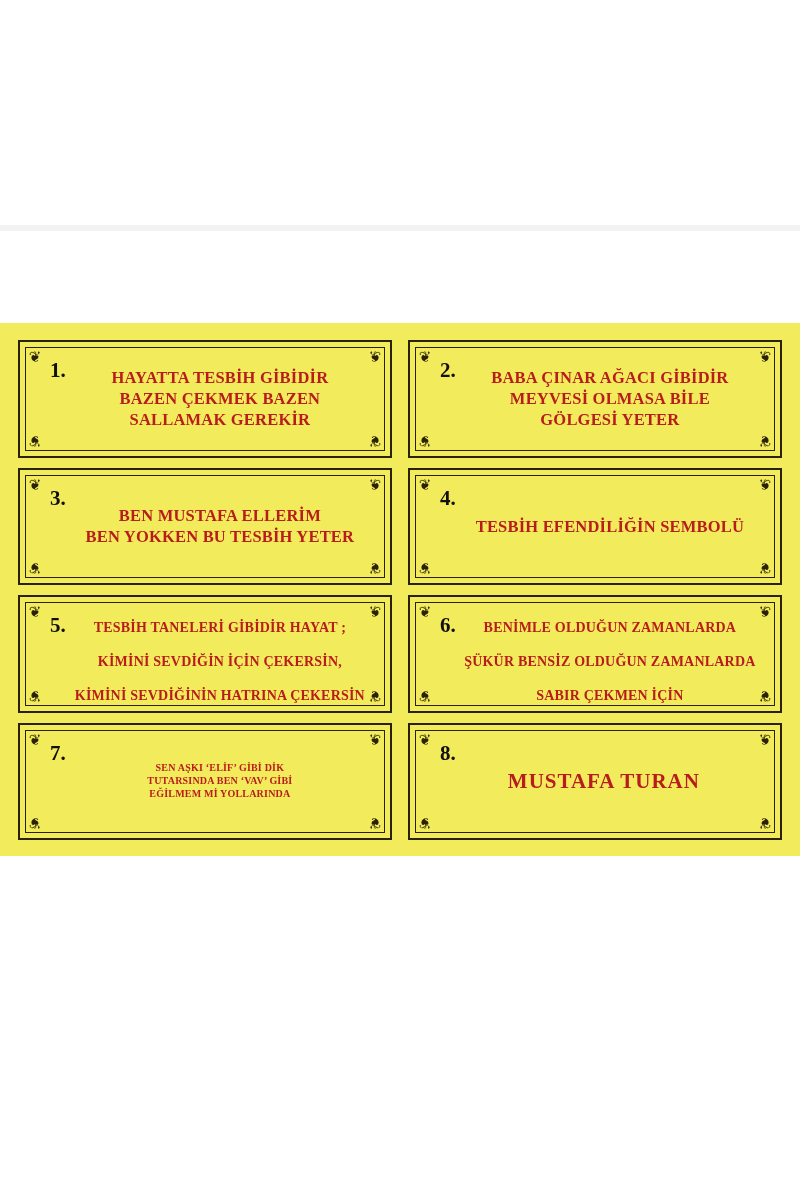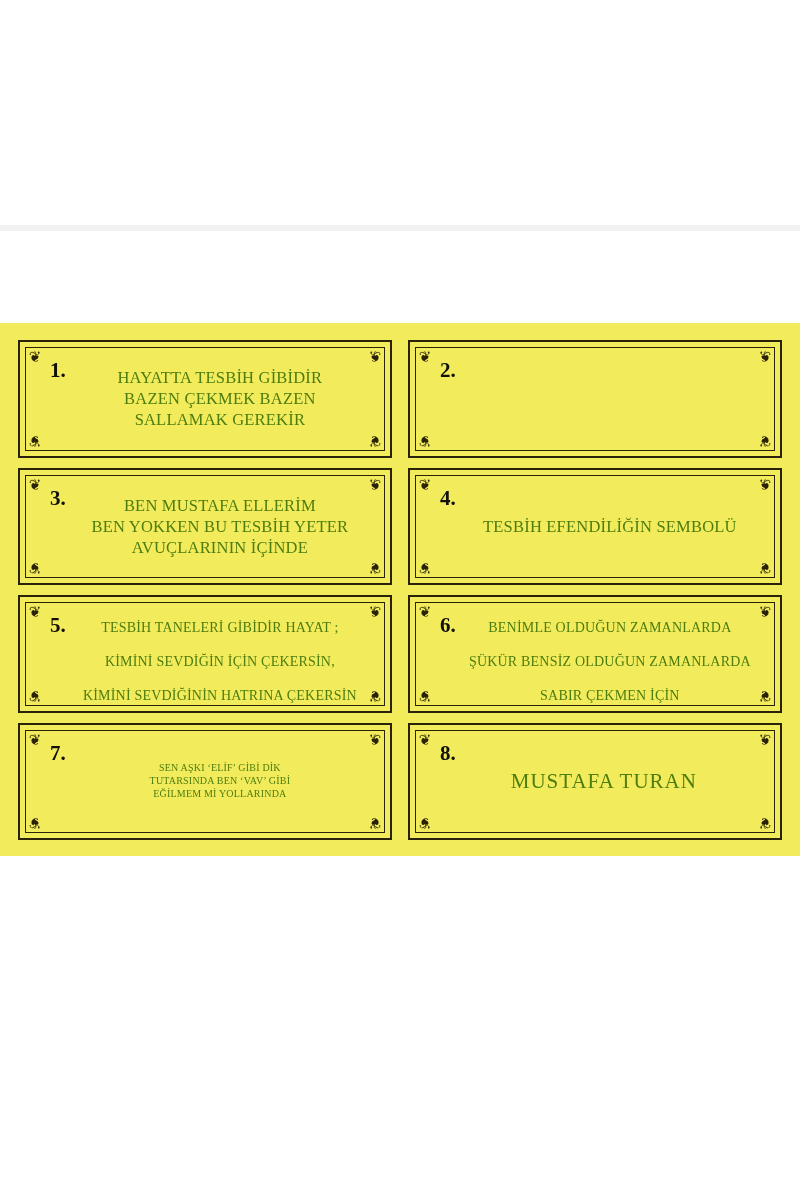--- a/index.html
+++ b/index.html
@@ -114,22 +114,22 @@
 
   .lines {
     position: relative;
     z-index: 3;
     flex: 1;
     text-align: center;
     padding-right: 14px;
   }
   .lines .ln {
     display: block;
-    color: #4d7c0f;
-    font-weight: 400;
+    color: #b91c1c;
+    font-weight: 700;
     letter-spacing: 0.2px;
     line-height: 1.28;
     white-space: nowrap;
   }
 
   .s-16 .ln { font-size: 16.5px; }
   .s-15 .ln { font-size: 10px; }
   .s-14 .ln { font-size: 14px; margin-top: 16px; }
   .s-20 .ln { font-size: 21px; letter-spacing: 1px; }
 
@@ -168,32 +168,36 @@
           <span class="ln">SALLAMAK GEREKİR</span>
         </span>
       </div>
 
       <div class="card card-2 s-16">
         <span class="corner tl">❦</span>
         <span class="corner tr">❦</span>
         <span class="corner bl">❦</span>
         <span class="corner br">❦</span>
         <span class="num">2.</span>
+        <span class="lines">
+          <span class="ln">BABA ÇINAR AĞACI GİBİDİR</span>
+          <span class="ln">MEYVESİ OLMASA BİLE</span>
+          <span class="ln">GÖLGESİ YETER</span>
+        </span>
       </div>
 
       <div class="card card-3 s-16">
         <span class="corner tl">❦</span>
         <span class="corner tr">❦</span>
         <span class="corner bl">❦</span>
         <span class="corner br">❦</span>
         <span class="num">3.</span>
         <span class="lines">
           <span class="ln">BEN MUSTAFA ELLERİM</span>
           <span class="ln">BEN YOKKEN BU TESBİH YETER</span>
-          <span class="ln">AVUÇLARININ İÇİNDE</span>
         </span>
       </div>
 
       <div class="card card-4 s-16">
         <span class="corner tl">❦</span>
         <span class="corner tr">❦</span>
         <span class="corner bl">❦</span>
         <span class="corner br">❦</span>
         <span class="num">4.</span>
         <span class="lines">

